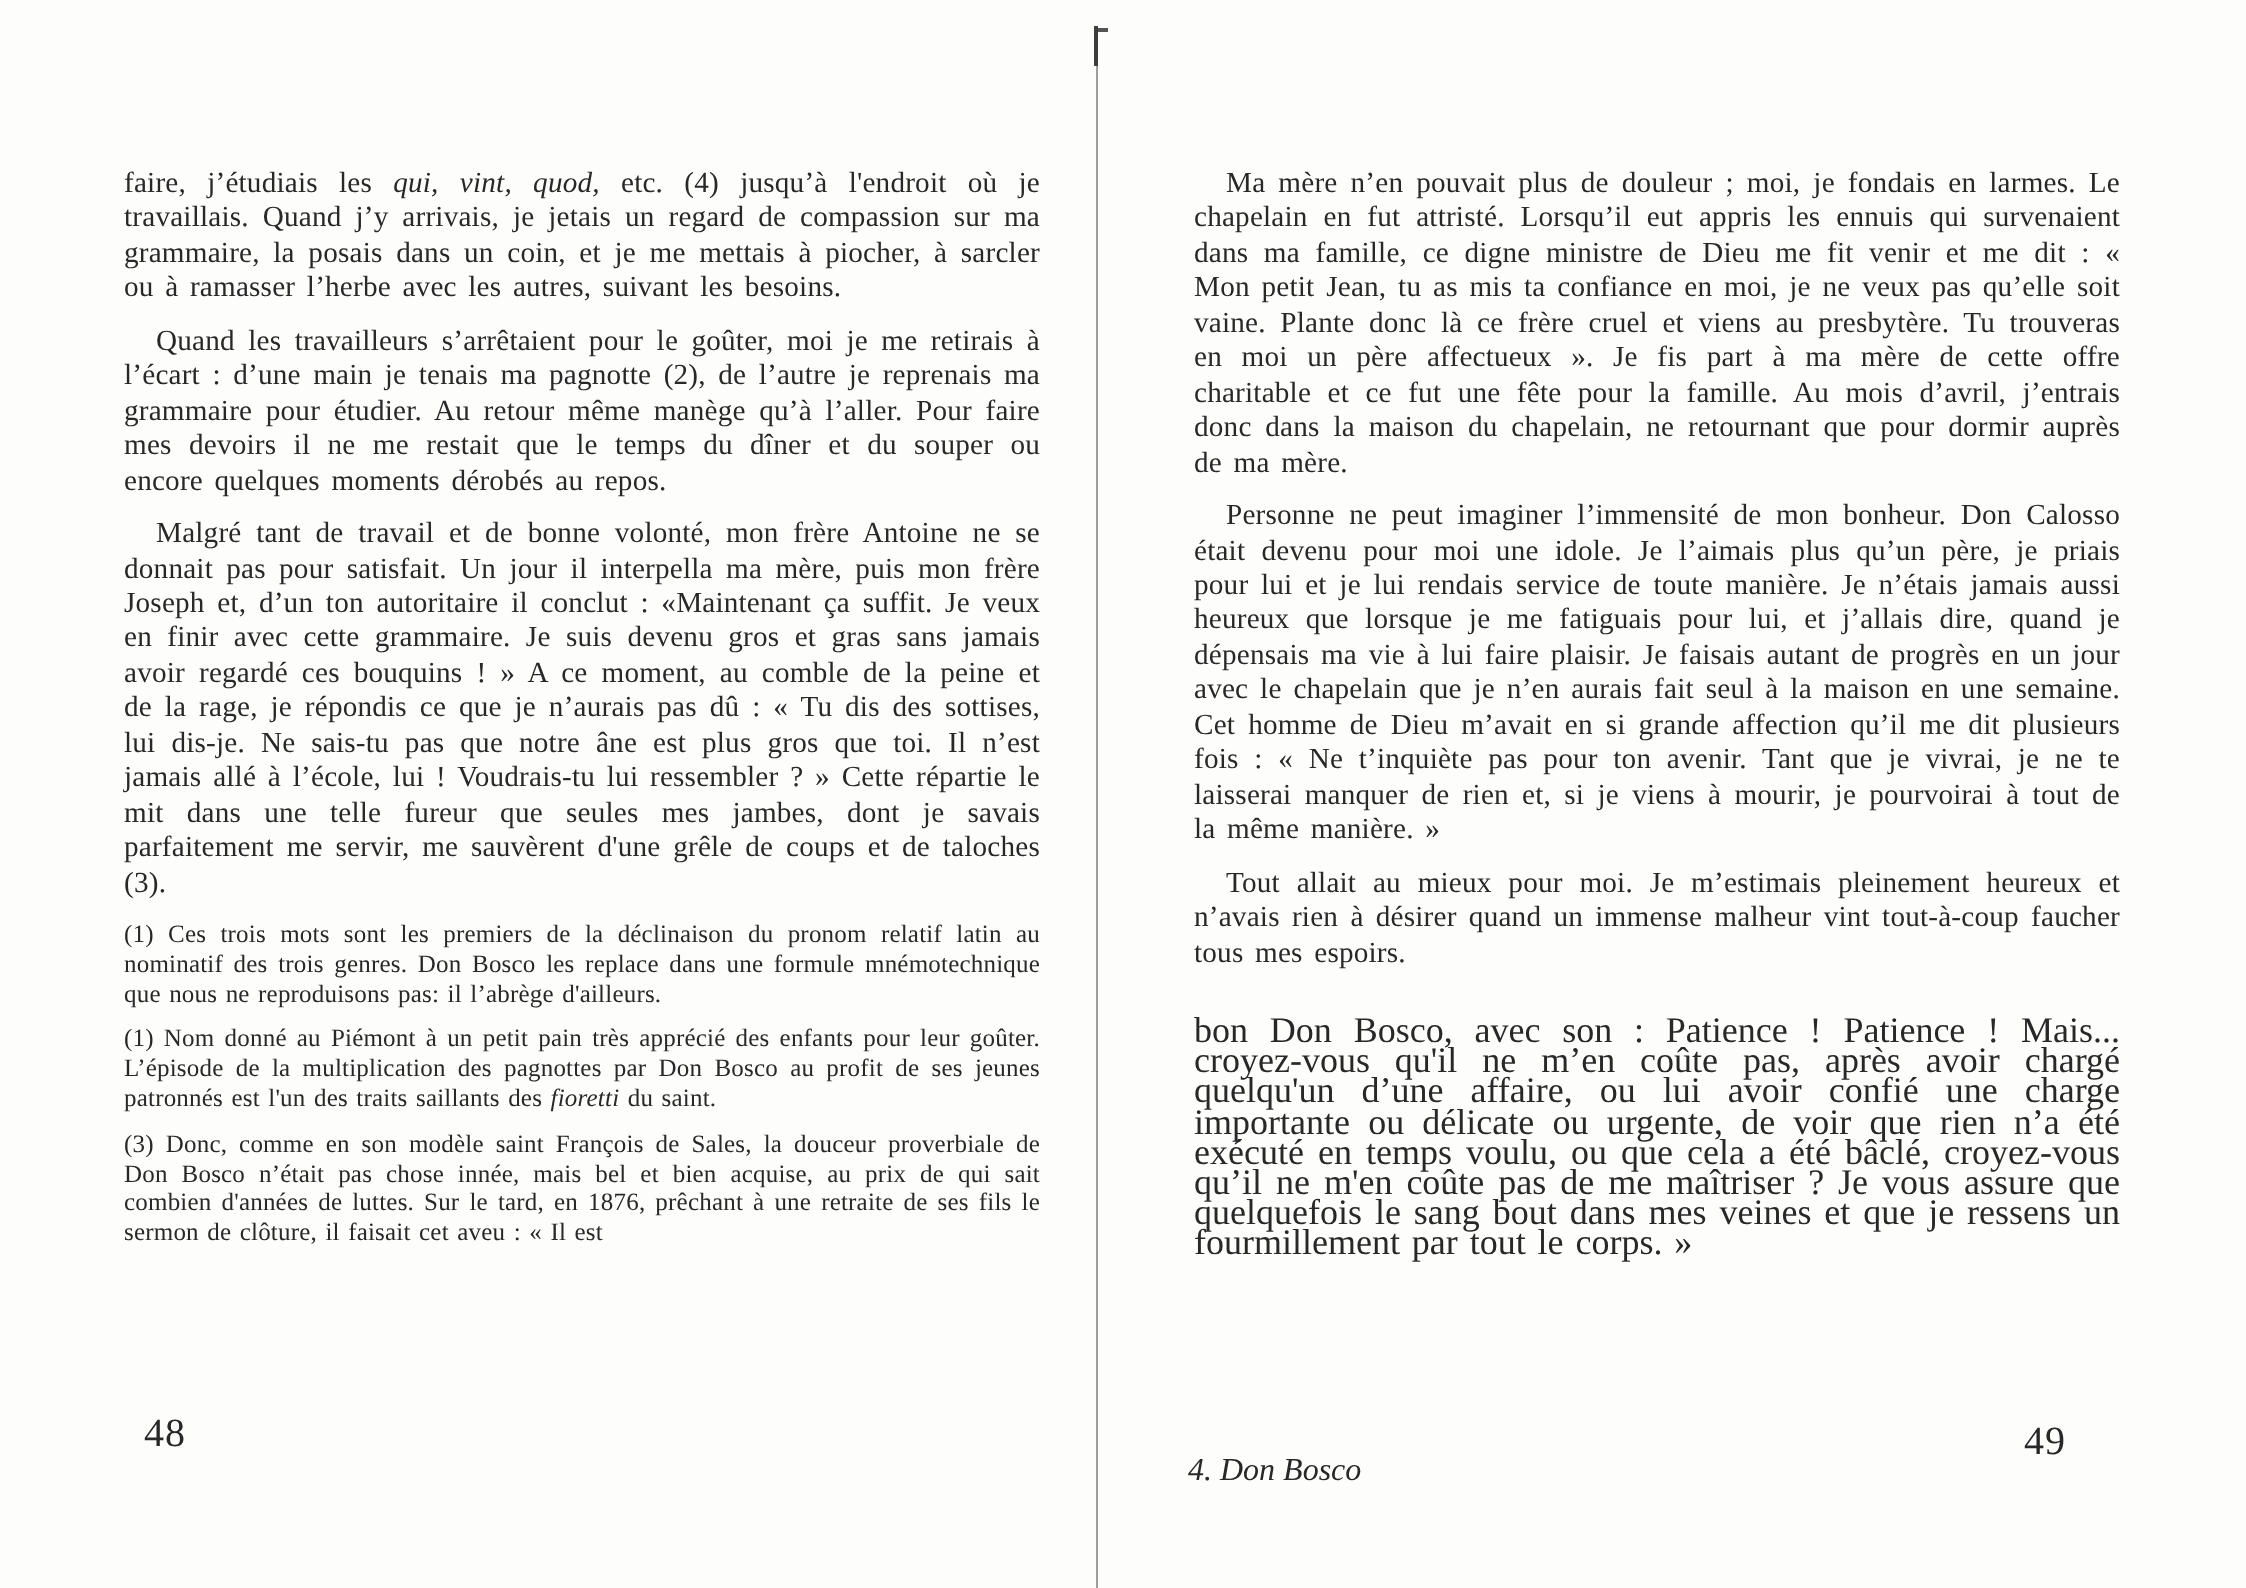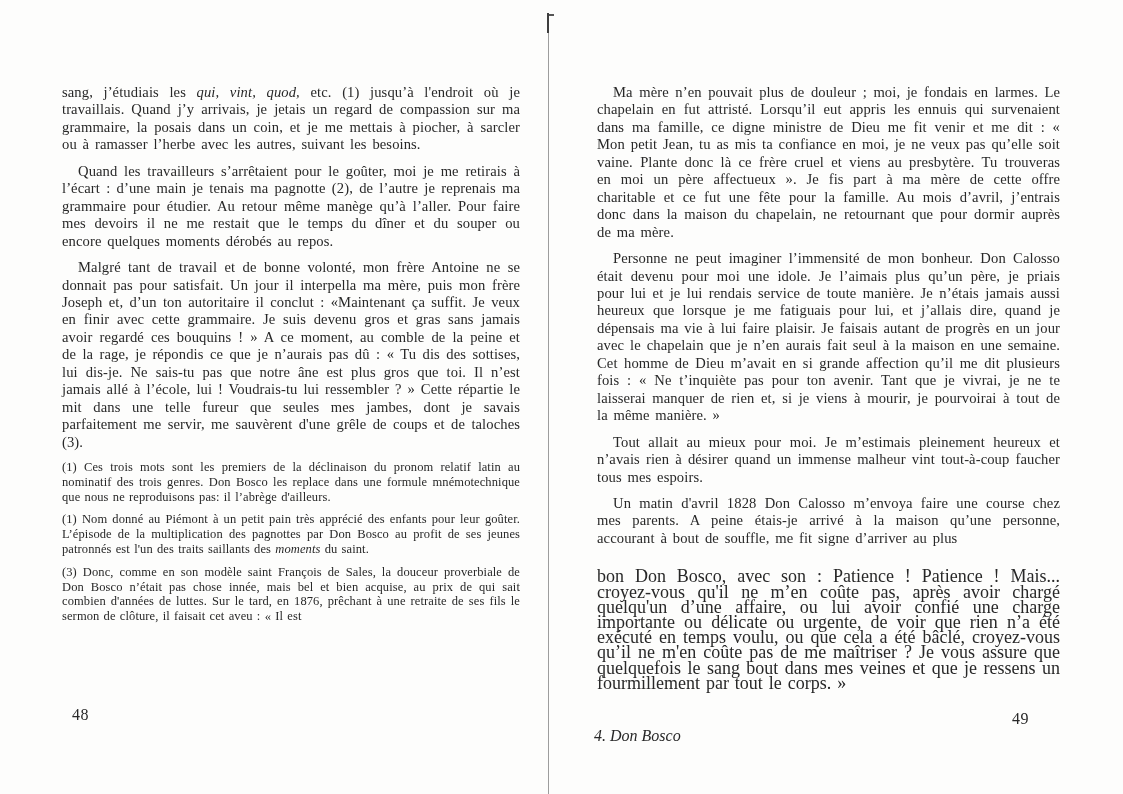--- a/index.html
+++ b/index.html
@@ -53,21 +53,21 @@
   .fn-cont {
     margin-top:22px;
     font-size:18px;
     line-height:15.2px;
     word-spacing:0.08em;
     text-align:justify;
   }
 
   .pagenum {
     position:absolute;
-    font-size:16px;
+    font-size:20px;
     letter-spacing:0.5px;
   }
   .pagenum-left  { left:72px;   top:706px; }
   .pagenum-right { left:1012px; top:710px;text-align:center; }
   .footer-mark {
     position:absolute; left:594px; top:727px;
     font-size:16px;
     font-style:italic;
   }
   i { font-style:italic; }
@@ -75,36 +75,35 @@
 </head>
 <body>
 
 <div class="spread">
 
   <div class="fold-line"></div>
   <div class="fold-cap"></div>
   <div class="fold-tick"></div>
 
   <div class="page page-left">
-    <p><span>sang, j’étudiais les </span><i>qui, vint, quod,</i><span> etc. (1) jusqu’à l'endroit où je travaillais. Quand j’y arrivais, je jetais un regard de compassion sur ma grammaire, la posais dans un coin, et je me mettais à piocher, à sarcler ou à ramasser l’herbe avec les autres, suivant les besoins.</span></p>
+    <p><span>faire, j’étudiais les </span><i>qui, vint, quod,</i><span> etc. (4) jusqu’à l'endroit où je travaillais. Quand j’y arrivais, je jetais un regard de compassion sur ma grammaire, la posais dans un coin, et je me mettais à piocher, à sarcler ou à ramasser l’herbe avec les autres, suivant les besoins.</span></p>
     <p class="indent">Quand les travailleurs s’arrêtaient pour le goûter, moi je me retirais à l’écart : d’une main je tenais ma pagnotte (2), de l’autre je reprenais ma grammaire pour étudier. Au retour même manège qu’à l’aller. Pour faire mes devoirs il ne me restait que le temps du dîner et du souper ou encore quelques moments dérobés au repos.</p>
     <p class="indent">Malgré tant de travail et de bonne volonté, mon frère Antoine ne se donnait pas pour satisfait. Un jour il interpella ma mère, puis mon frère Joseph et, d’un ton autoritaire il conclut : «Maintenant ça suffit. Je veux en finir avec cette grammaire. Je suis devenu gros et gras sans jamais avoir regardé ces bouquins ! » A ce moment, au comble de la peine et de la rage, je répondis ce que je n’aurais pas dû : « Tu dis des sottises, lui dis-je. Ne sais-tu pas que notre âne est plus gros que toi. Il n’est jamais allé à l’école, lui ! Voudrais-tu lui ressembler ? » Cette répartie le mit dans une telle fureur que seules mes jambes, dont je savais parfaitement me servir, me sauvèrent d'une grêle de coups et de taloches (3).</p>
 
     <div class="footnotes">
       <p class="fn">(1) Ces trois mots sont les premiers de la déclinaison du pronom relatif latin au nominatif des trois genres. Don Bosco les replace dans une formule mnémotechnique que nous ne reproduisons pas: il l’abrège d'ailleurs.</p>
-      <p class="fn"><span>(1) Nom donné au Piémont à un petit pain très apprécié des enfants pour leur goûter. L’épisode de la multiplication des pagnottes par Don Bosco au profit de ses jeunes patronnés est l'un des traits saillants des </span><i>moments</i><span> du saint.</span></p>
+      <p class="fn"><span>(1) Nom donné au Piémont à un petit pain très apprécié des enfants pour leur goûter. L’épisode de la multiplication des pagnottes par Don Bosco au profit de ses jeunes patronnés est l'un des traits saillants des </span><i>fioretti</i><span> du saint.</span></p>
       <p class="fn">(3) Donc, comme en son modèle saint François de Sales, la douceur proverbiale de Don Bosco n’était pas chose innée, mais bel et bien acquise, au prix de qui sait combien d'années de luttes. Sur le tard, en 1876, prêchant à une retraite de ses fils le sermon de clôture, il faisait cet aveu : « Il est</p>
     </div>
   </div>
 
   <div class="page page-right">
     <p class="indent">Ma mère n’en pouvait plus de douleur ; moi, je fondais en larmes. Le chapelain en fut attristé. Lorsqu’il eut appris les ennuis qui survenaient dans ma famille, ce digne ministre de Dieu me fit venir et me dit : « Mon petit Jean, tu as mis ta confiance en moi, je ne veux pas qu’elle soit vaine. Plante donc là ce frère cruel et viens au presbytère. Tu trouveras en moi un père affectueux ». Je fis part à ma mère de cette offre charitable et ce fut une fête pour la famille. Au mois d’avril, j’entrais donc dans la maison du chapelain, ne retournant que pour dormir auprès de ma mère.</p>
     <p class="indent">Personne ne peut imaginer l’immensité de mon bonheur. Don Calosso était devenu pour moi une idole. Je l’aimais plus qu’un père, je priais pour lui et je lui rendais service de toute manière. Je n’étais jamais aussi heureux que lorsque je me fatiguais pour lui, et j’allais dire, quand je dépensais ma vie à lui faire plaisir. Je faisais autant de progrès en un jour avec le chapelain que je n’en aurais fait seul à la maison en une semaine. Cet homme de Dieu m’avait en si grande affection qu’il me dit plusieurs fois : « Ne t’inquiète pas pour ton avenir. Tant que je vivrai, je ne te laisserai manquer de rien et, si je viens à mourir, je pourvoirai à tout de la même manière. »</p>
     <p class="indent">Tout allait au mieux pour moi. Je m’estimais pleinement heureux et n’avais rien à désirer quand un immense malheur vint tout-à-coup faucher tous mes espoirs.</p>
-    <p class="indent">Un matin d'avril 1828 Don Calosso m’envoya faire une course chez mes parents. A peine étais-je arrivé à la maison qu’une personne, accourant à bout de souffle, me fit signe d’arriver au plus</p>
 
     <div class="fn-cont">bon Don Bosco, avec son : Patience ! Patience ! Mais... croyez-vous qu'il ne m’en coûte pas, après avoir chargé quelqu'un d’une affaire, ou lui avoir confié une charge importante ou délicate ou urgente, de voir que rien n’a été exécuté en temps voulu, ou que cela a été bâclé, croyez-vous qu’il ne m'en coûte pas de me maîtriser ? Je vous assure que quelquefois le sang bout dans mes veines et que je ressens un fourmillement par tout le corps. »</div>
   </div>
 
   <div class="pagenum pagenum-left">48</div>
   <div class="footer-mark">4. Don Bosco</div>
   <div class="pagenum pagenum-right">49</div>
 
 </div>
 

